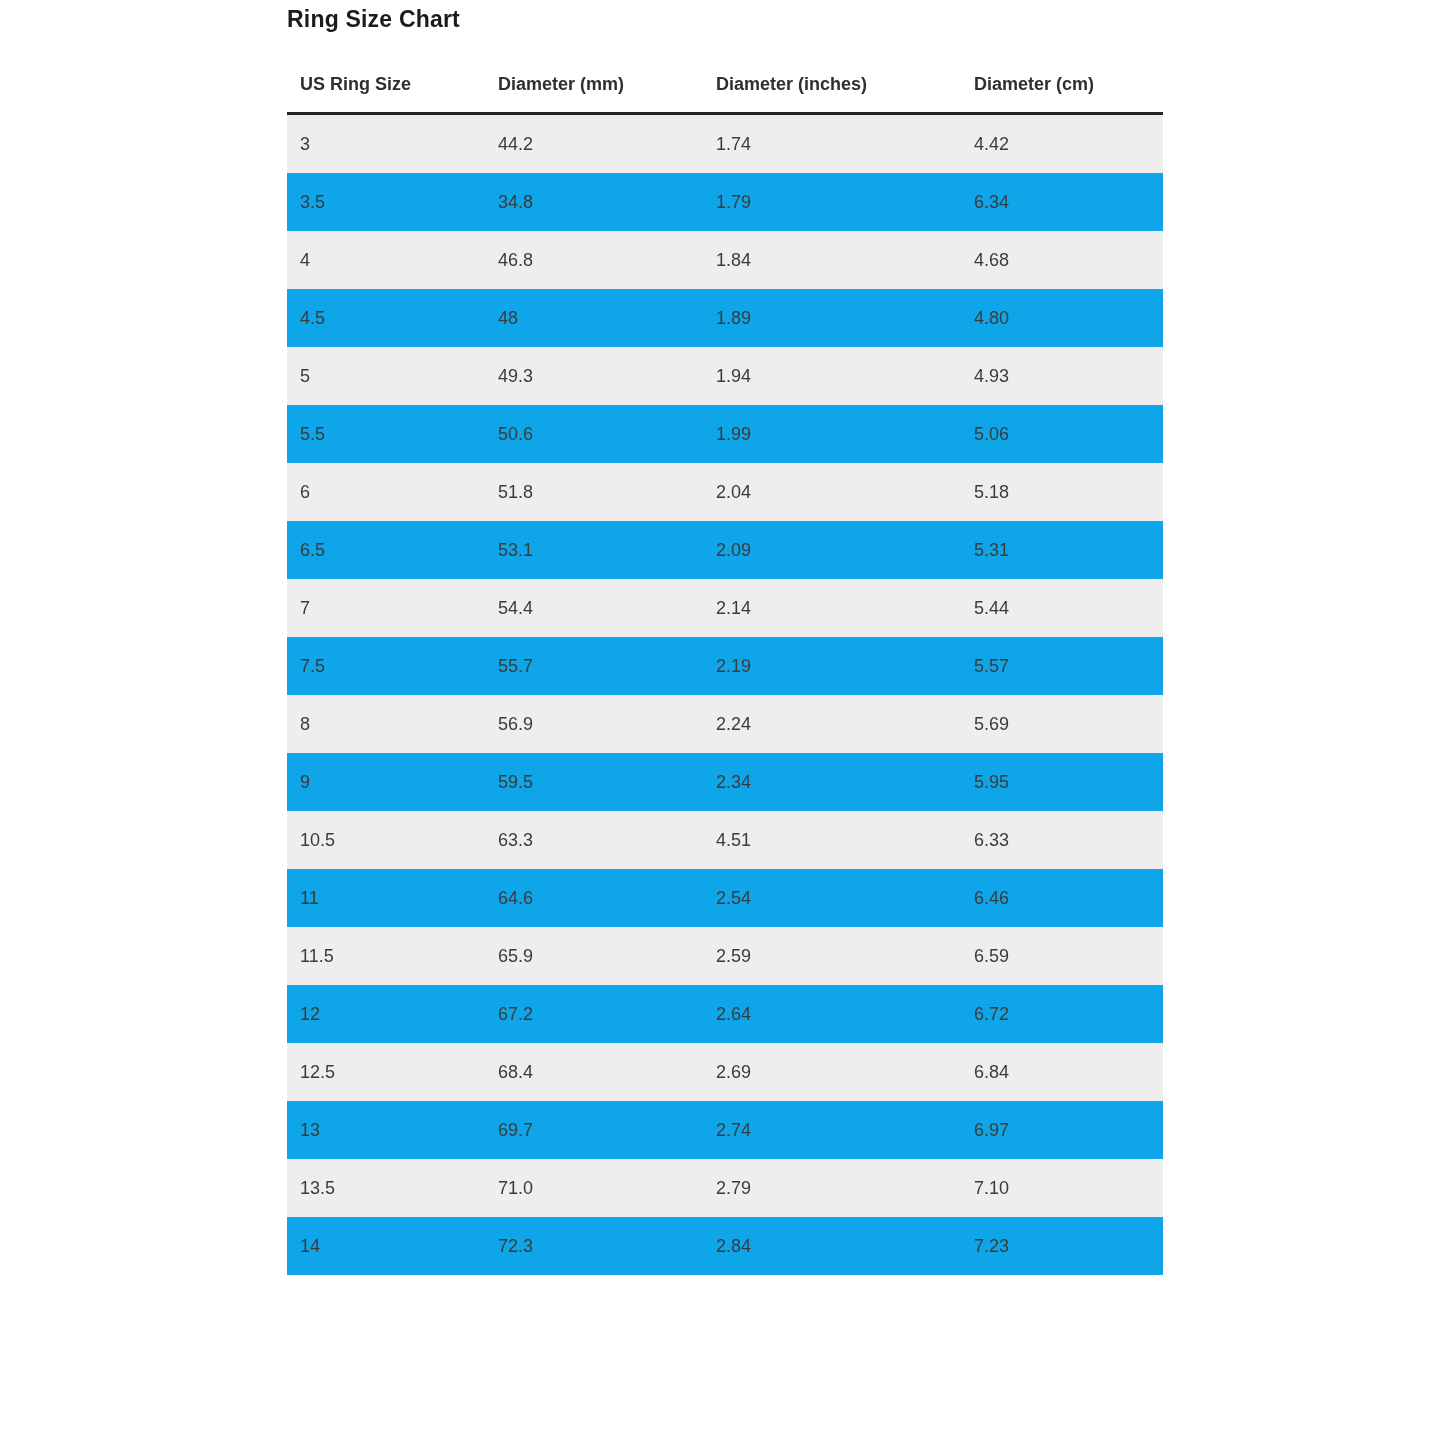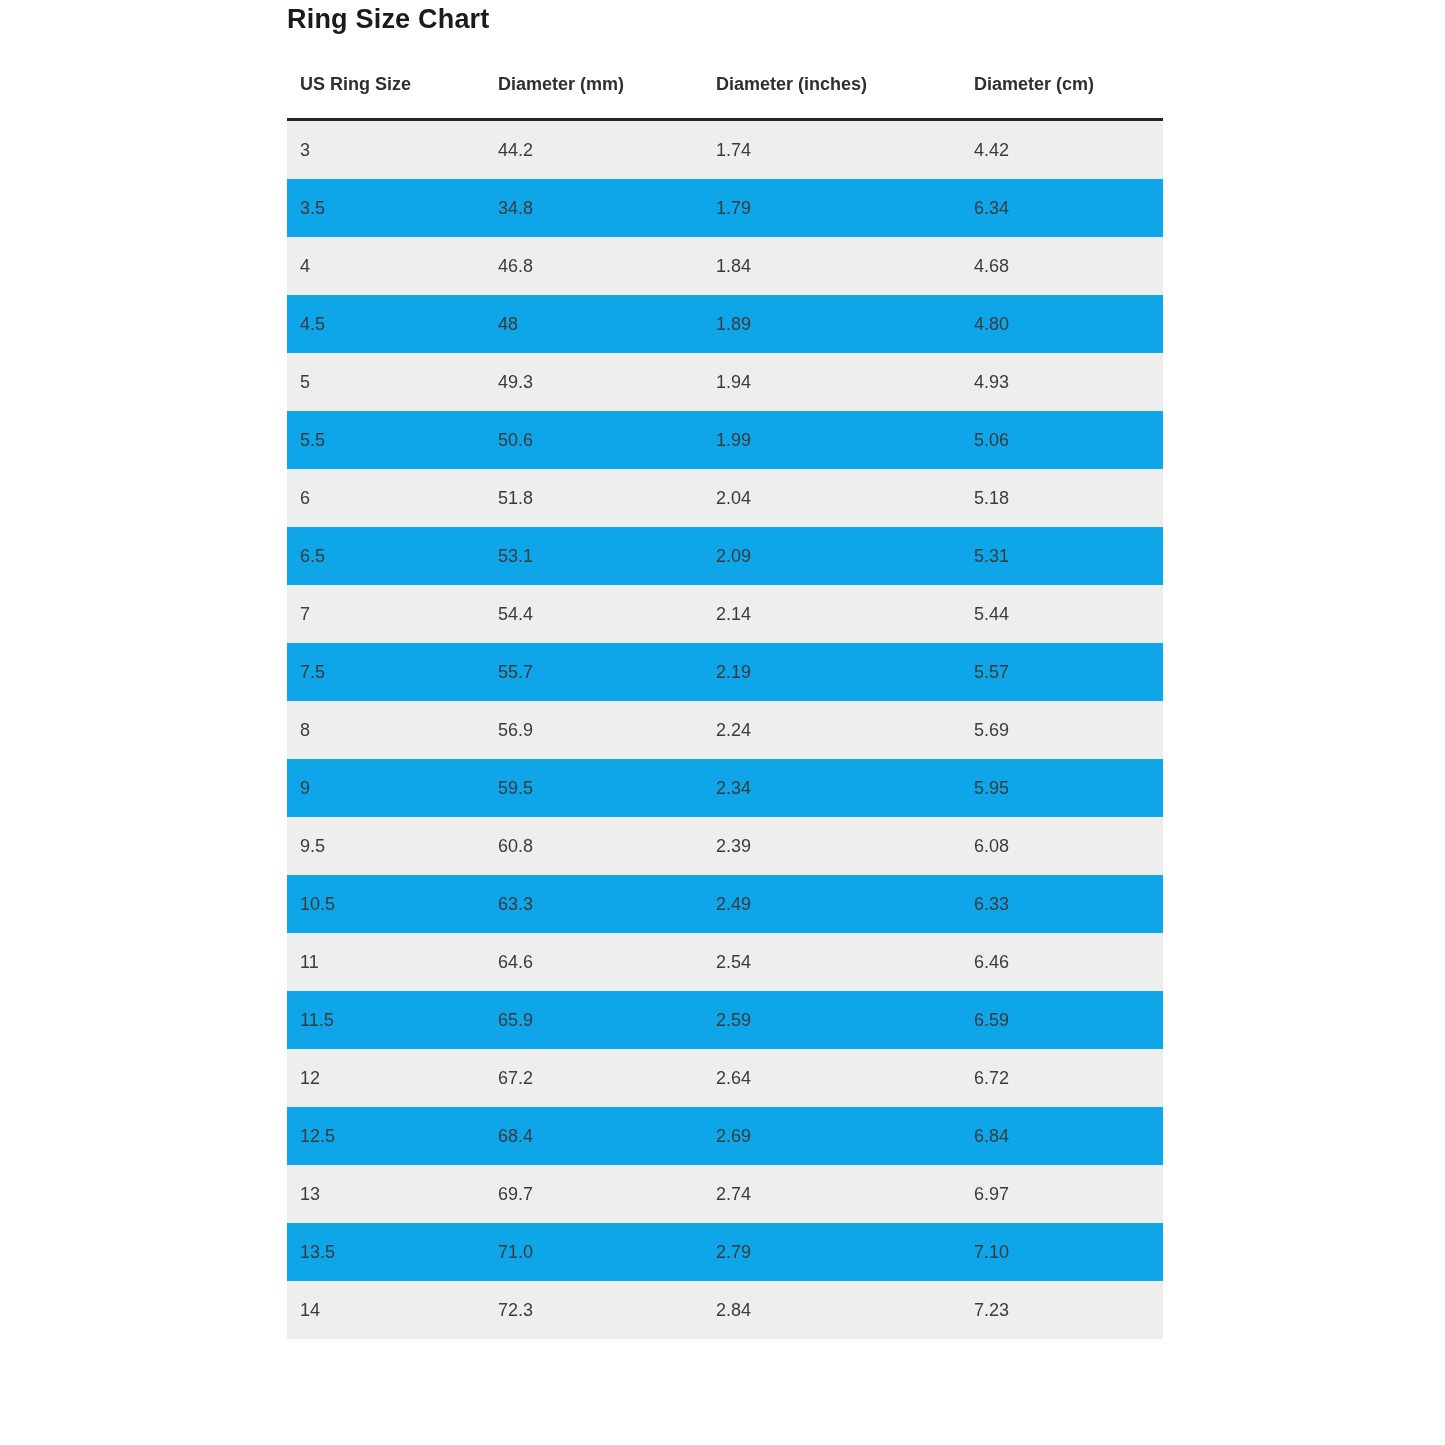--- a/index.html
+++ b/index.html
@@ -16,37 +16,37 @@
 
   .content {
     position: absolute;
     left: 287px;
     top: 3px;
     width: 876px;
   }
 
   h1.page-title {
     margin: 0 0 38px 0;
-    font-size: 27px;
+    font-size: 23px;
     line-height: 32px;
     font-weight: 700;
     color: #1b1b1b;
     letter-spacing: 0.2px;
   }
 
   table.ring-table {
     border-collapse: collapse;
     width: 876px;
     table-layout: fixed;
   }
 
   table.ring-table th {
     text-align: left;
     vertical-align: bottom;
-    padding: 0 10px 23px 13px;
+    padding: 0 10px 17px 13px;
     font-size: 18px;
     font-weight: 700;
     line-height: 22px;
     color: #2f2f2f;
     border-bottom: 3px solid var(--header-border, #242424);
   }
 
   table.ring-table td {
     padding: 18px 10px 18px 13px;
     font-size: 18px;
@@ -152,29 +152,23 @@
             <td>2.24</td>
             <td>5.69</td>
           </tr>
           <tr>
             <td>9</td>
             <td>59.5</td>
             <td>2.34</td>
             <td>5.95</td>
           </tr>
           <tr>
-            <td>9.5</td>
-            <td>60.8</td>
-            <td>2.39</td>
-            <td>6.08</td>
-          </tr>
-          <tr>
             <td>10.5</td>
             <td>63.3</td>
-            <td>2.49</td>
+            <td>4.51</td>
             <td>6.33</td>
           </tr>
           <tr>
             <td>11</td>
             <td>64.6</td>
             <td>2.54</td>
             <td>6.46</td>
           </tr>
           <tr>
             <td>11.5</td>

